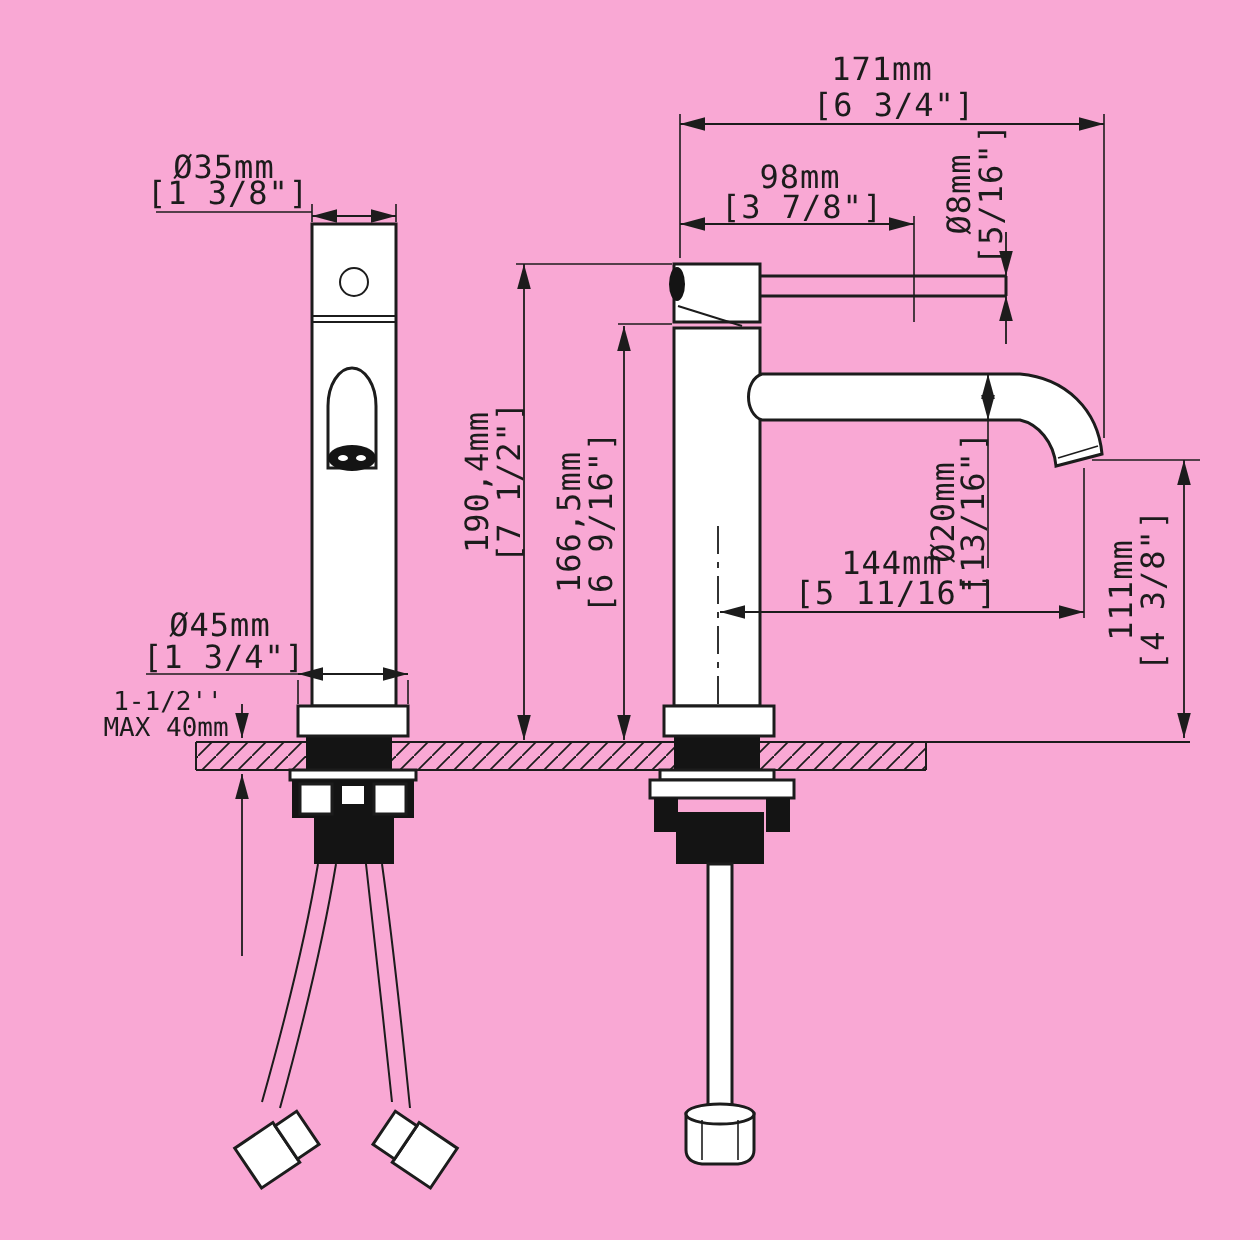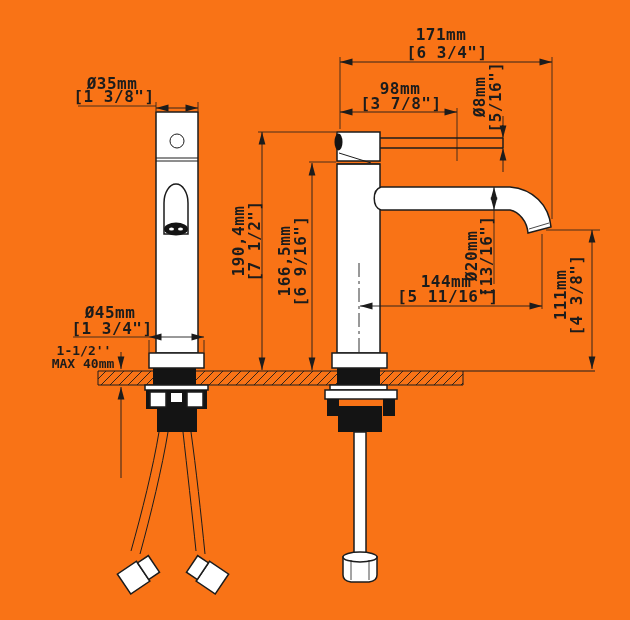--- a/index.html
+++ b/index.html
@@ -1,16 +1,16 @@
 <!DOCTYPE html>
 <html><head>
 <meta charset="utf-8">
 <style>
   html,body{margin:0;padding:0;background:#fff;}
-  .canvas{position:relative;width:630px;height:620px;background:#f97316;overflow:hidden;font-weight:bold;}
+  .canvas{position:relative;width:630px;height:620px;background:#f9a8d4;overflow:hidden;}
   svg{position:absolute;left:0;top:0;}
   .o{fill:#fff;stroke:#1c1c1c;stroke-width:1.5px;}
   .ol{fill:none;stroke:#1c1c1c;stroke-width:1.5px;}
   .th{fill:none;stroke:#1c1c1c;stroke-width:1px;}
   .dk{fill:#141414;stroke:none;}
   .d{fill:none;stroke:#1c1c1c;stroke-width:0.9px;}
   .x{fill:none;stroke:#1c1c1c;stroke-width:0.8px;}
   .cl{fill:none;stroke:#1c1c1c;stroke-width:0.9px;stroke-dasharray:14 4 3 4;}
   text{font-family:"DejaVu Sans Mono","Liberation Mono",monospace;font-size:16px;
        letter-spacing:0.5px;fill:#1c1c1c;text-anchor:middle;}

